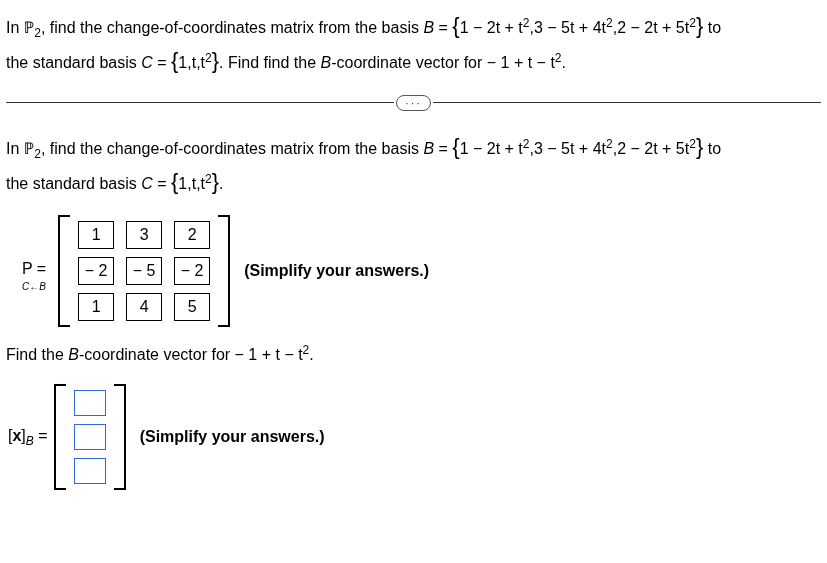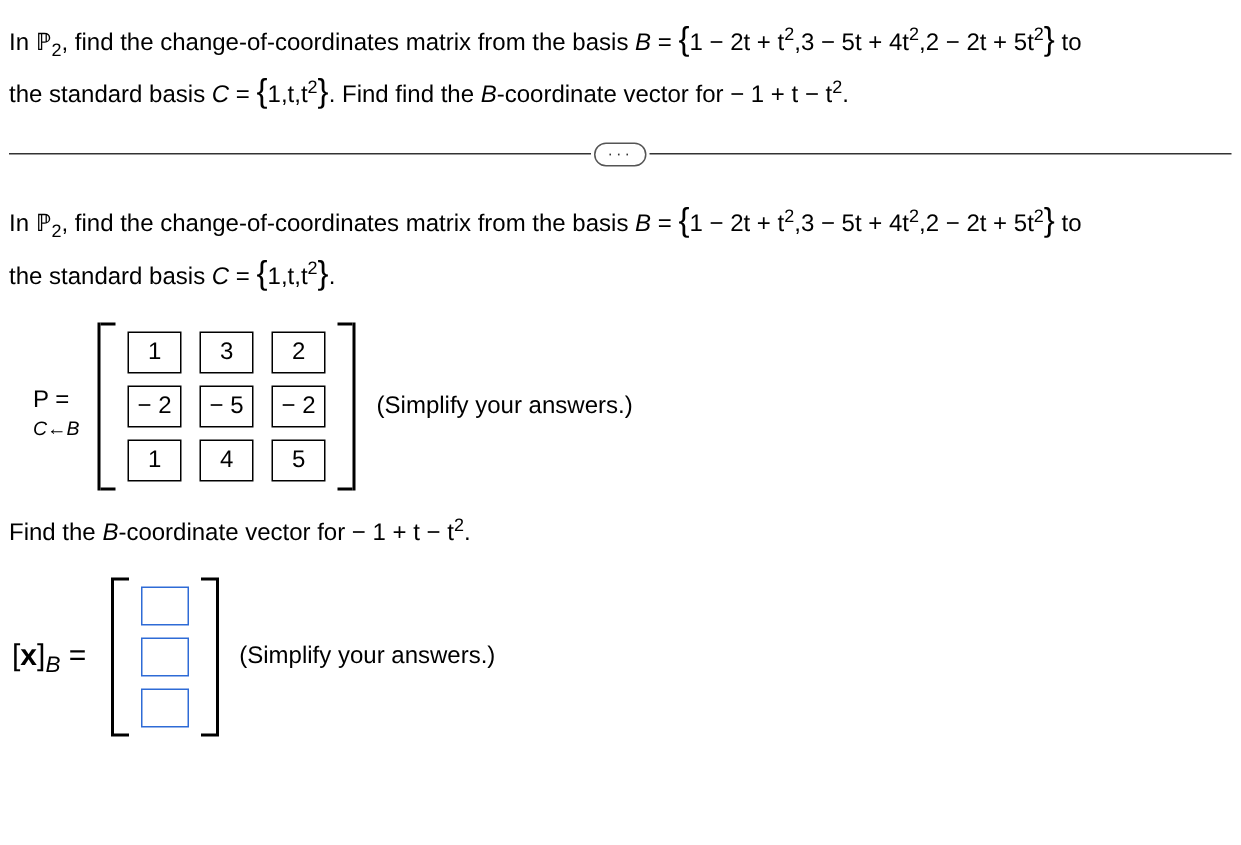--- a/index.html
+++ b/index.html
@@ -99,24 +99,25 @@
     }
     .cell.empty {
       border: 1px solid #2e6bd6;
       background: #fff;
       width: 32px; height: 26px;
     }
     .hint {
       margin-left: 14px;
       font-size: 16px;
       align-self: center;
+      font-weight: bold;
     }
     .xb-label {
-      font-size: 20px;
-      margin-right: 16px;
+      font-size: 16px;
+      margin-right: 6px;
       text-align: center;
     }
     .bold { font-weight: bold; }
     .ital { font-style: italic; }
   </style>
 </head>
 <body>
 
 <div class="para">
   <span>In </span><span class="double-p">ℙ</span><span class="sub">2</span><span>, find the change-of-coordinates matrix from the basis </span><span class="ital">B</span><span> = </span><span style="font-size:22px">{</span><span>1 − 2t + t</span><span class="sup">2</span><span>,</span><span>3 − 5t + 4t</span><span class="sup">2</span><span>,</span><span>2 − 2t + 5t</span><span class="sup">2</span><span style="font-size:22px">}</span><span> to</span>
@@ -132,21 +133,21 @@
 
 <div class="para">
   <span>In </span><span class="double-p">ℙ</span><span class="sub">2</span><span>, find the change-of-coordinates matrix from the basis </span><span class="ital">B</span><span> = </span><span style="font-size:22px">{</span><span>1 − 2t + t</span><span class="sup">2</span><span>,</span><span>3 − 5t + 4t</span><span class="sup">2</span><span>,</span><span>2 − 2t + 5t</span><span class="sup">2</span><span style="font-size:22px">}</span><span> to</span>
   <br>
   <span>the standard basis </span><span class="ital">C</span><span> = </span><span style="font-size:22px">{</span><span>1,t,t</span><span class="sup">2</span><span style="font-size:22px">}</span><span>.</span>
 </div>
 
 <div class="matrix-row">
   <div class="p-label">
     <div class="row1"><span>P   =</span></div>
-    <div class="italic" style="font-size:13px">C←B</div>
+    <div class="italic" style="font-size:10px">C←B</div>
   </div>
   <div class="matrix">
     <div class="bracket left"></div>
     <div class="matrix-body">
       <div class="cell">1</div>
       <div class="cell">3</div>
       <div class="cell">2</div>
       <div class="cell">− 2</div>
       <div class="cell">− 5</div>
       <div class="cell">− 2</div>

